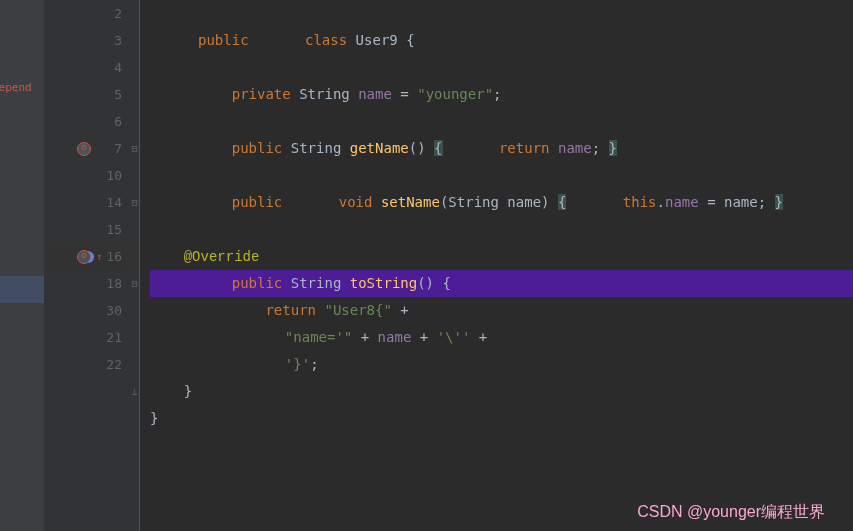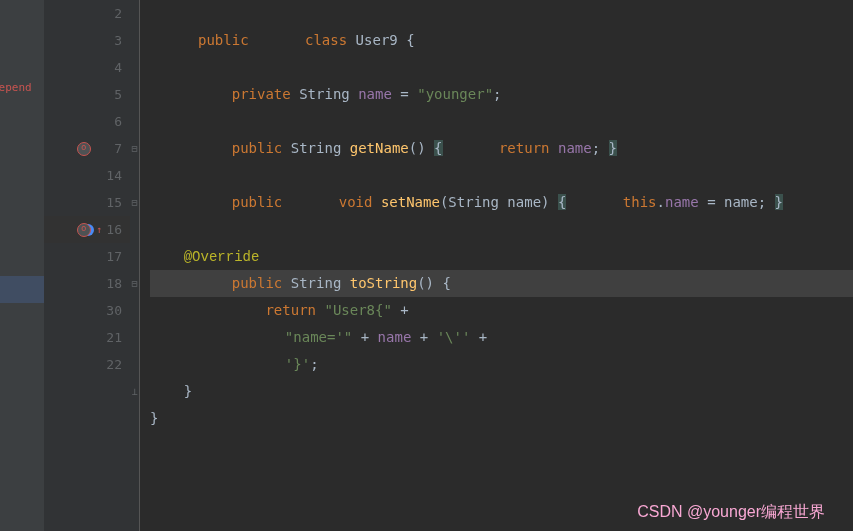--- a/index.html
+++ b/index.html
@@ -110,21 +110,21 @@
       flex: 1;
       background: #2b2b2b;
       padding-left: 10px;
     }
     .code-line {
       height: 27px;
       line-height: 27px;
       white-space: pre;
     }
     .code-line.highlighted {
-      background: #404040;
+      background: #4c1d95;
     }
     .kw { color: #cc7832; margin-left: 48px; }
     .type { color: #a9b7c6; }
     .cls { color: #a9b7c6; }
     .method { color: #ffc66d; }
     .str { color: #6a8759; }
     .anno { color: #bbb529; font-family: Liberation Mono, monospace; }
     .field { color: #9876aa; }
     .param { color: #a9b7c6; }
     .brace-hl { background: #3b514d; }
@@ -171,37 +171,37 @@
     <div class="gutter-line">
         <span class="line-num">6</span>
       </div>
     <div class="gutter-line">
       <span class="gutter-icon">
           <span class="icon-override"></span>
         </span>
       <span class="line-num">7</span>
     </div>
     <div class="gutter-line">
+        <span class="line-num">10</span>
+      </div>
+    <div class="gutter-line">
         <span class="line-num">14</span>
       </div>
     <div class="gutter-line">
         <span class="line-num">15</span>
       </div>
     <div class="gutter-line highlighted">
       <span class="gutter-icon">
           <span class="icon-override"></span>
         </span>
       <span class="icon-impl"></span>
       <span class="icon-up">↑</span>
       <span class="line-num">16</span>
     </div>
     <div class="gutter-line">
-        <span class="line-num">17</span>
-      </div>
-    <div class="gutter-line">
         <span class="line-num">18</span>
       </div>
     <div class="gutter-line">
         <span class="line-num">30</span>
       </div>
     <div class="gutter-line">
         <span class="line-num">21</span>
       </div>
     <div class="gutter-line">
         <span class="line-num">22</span>

